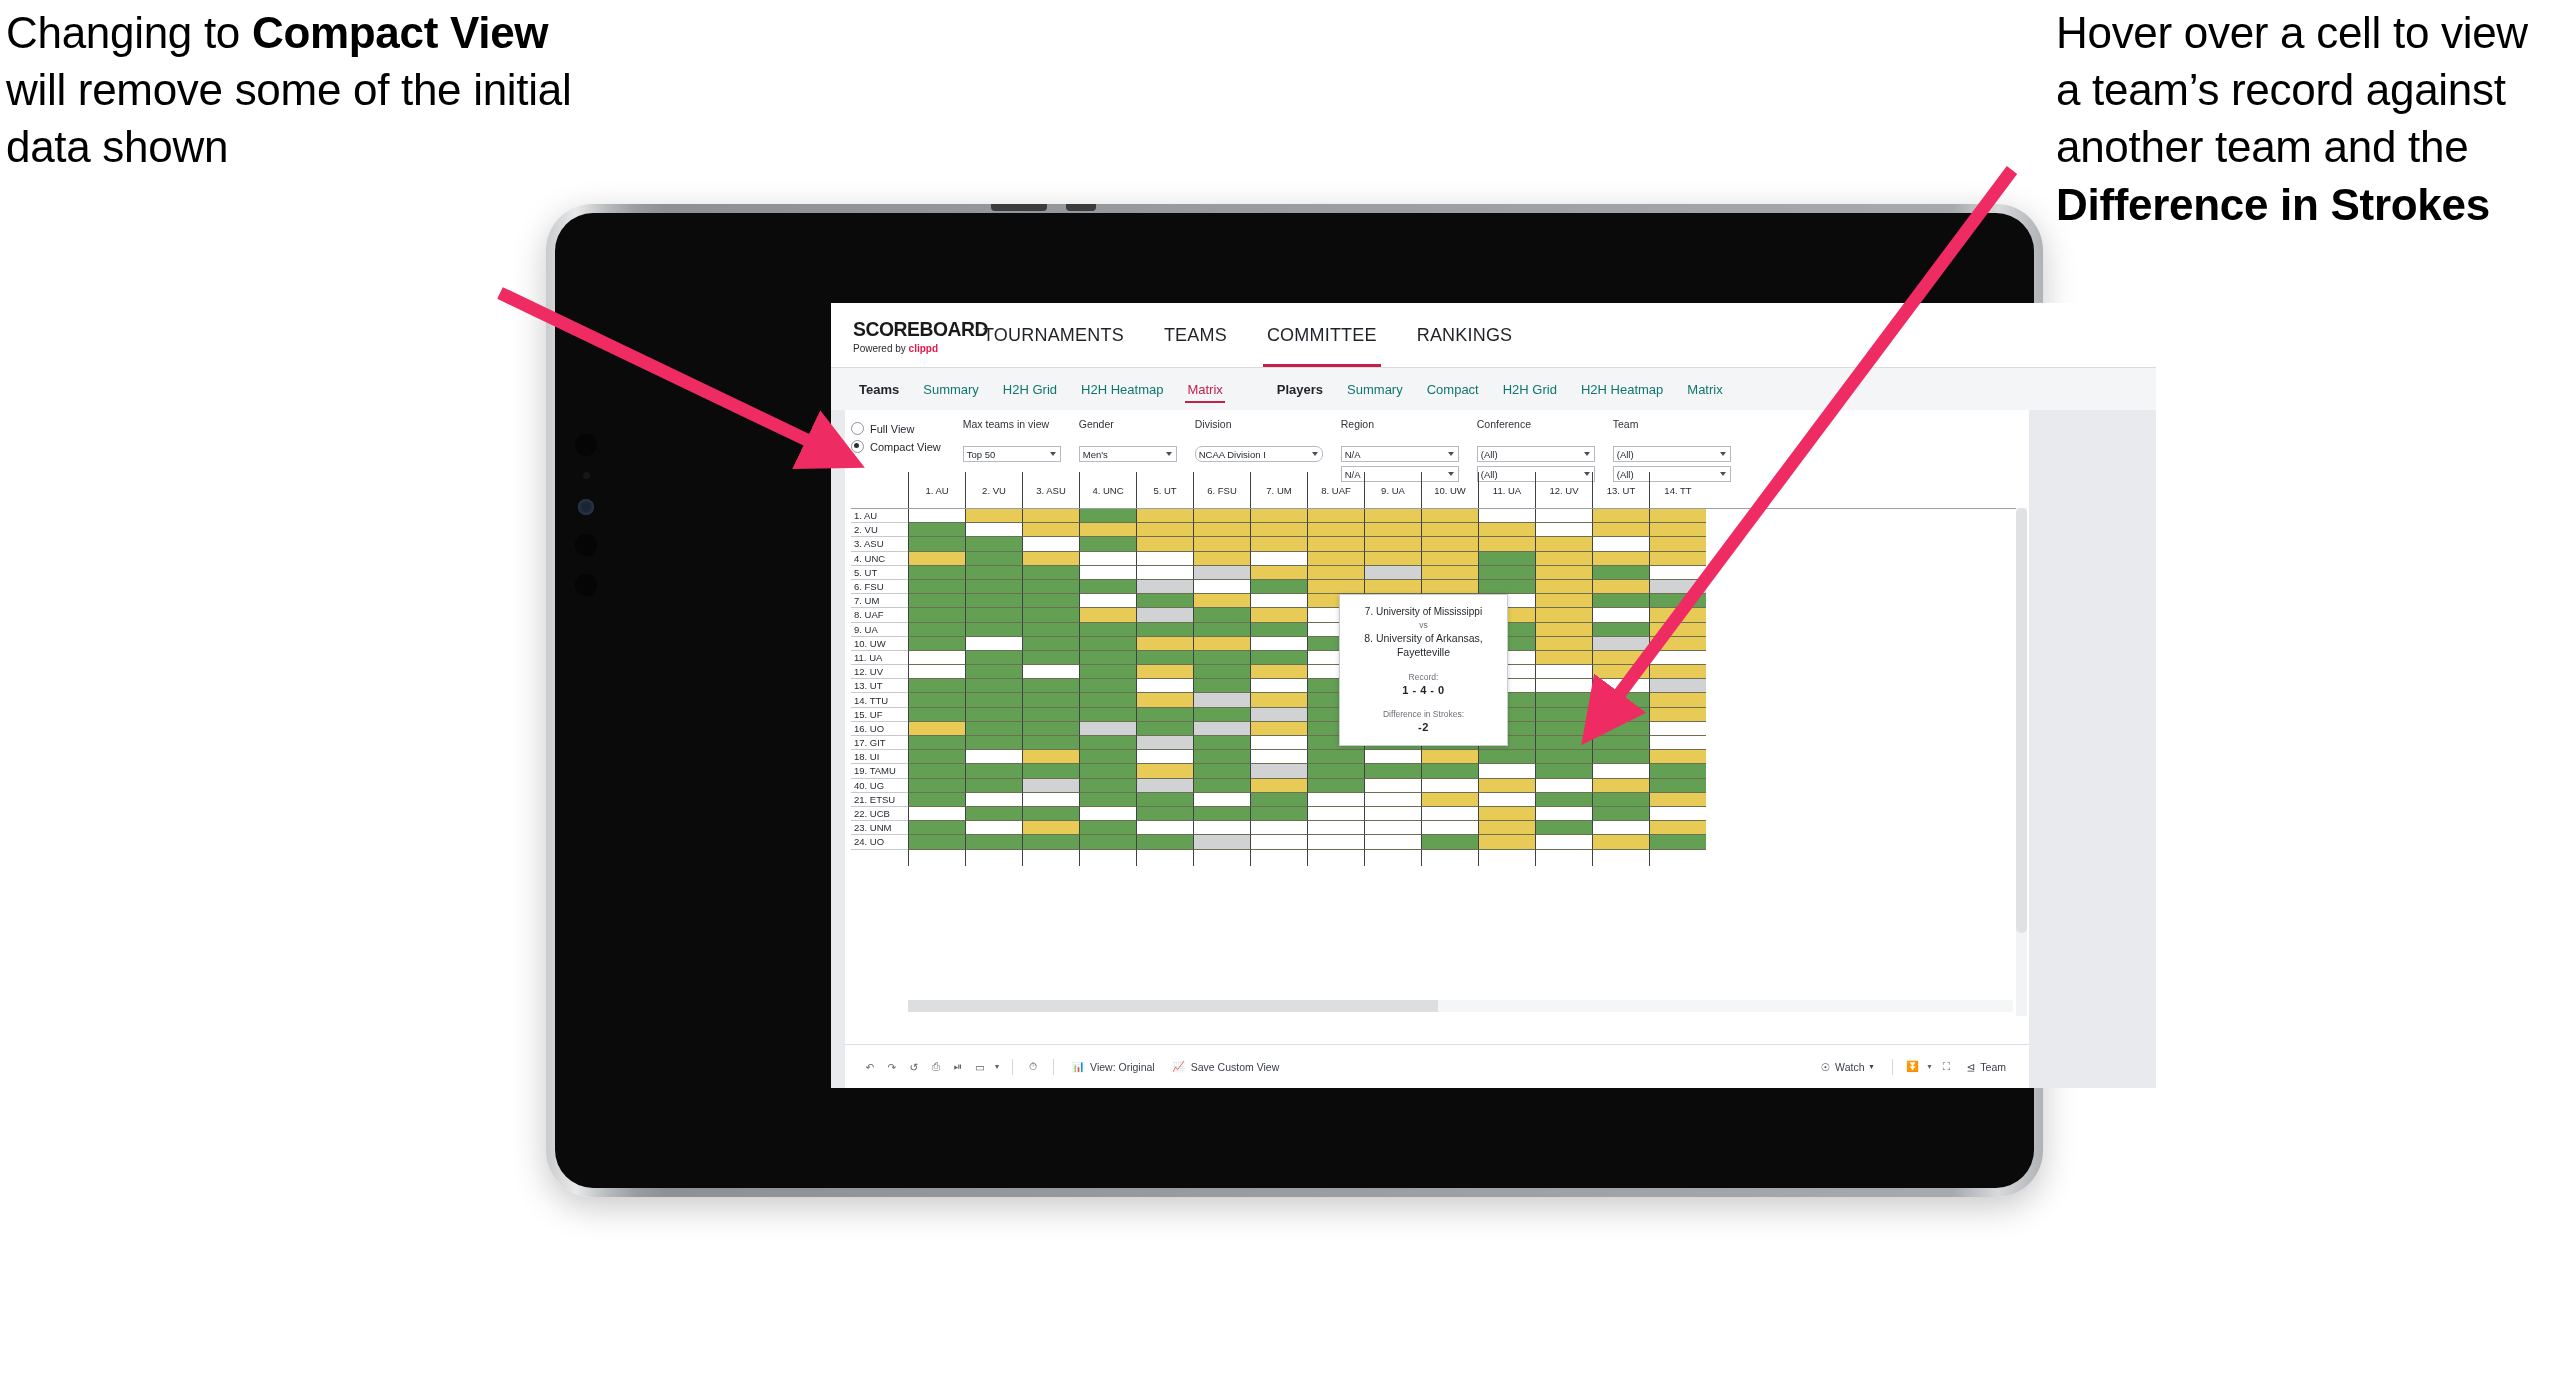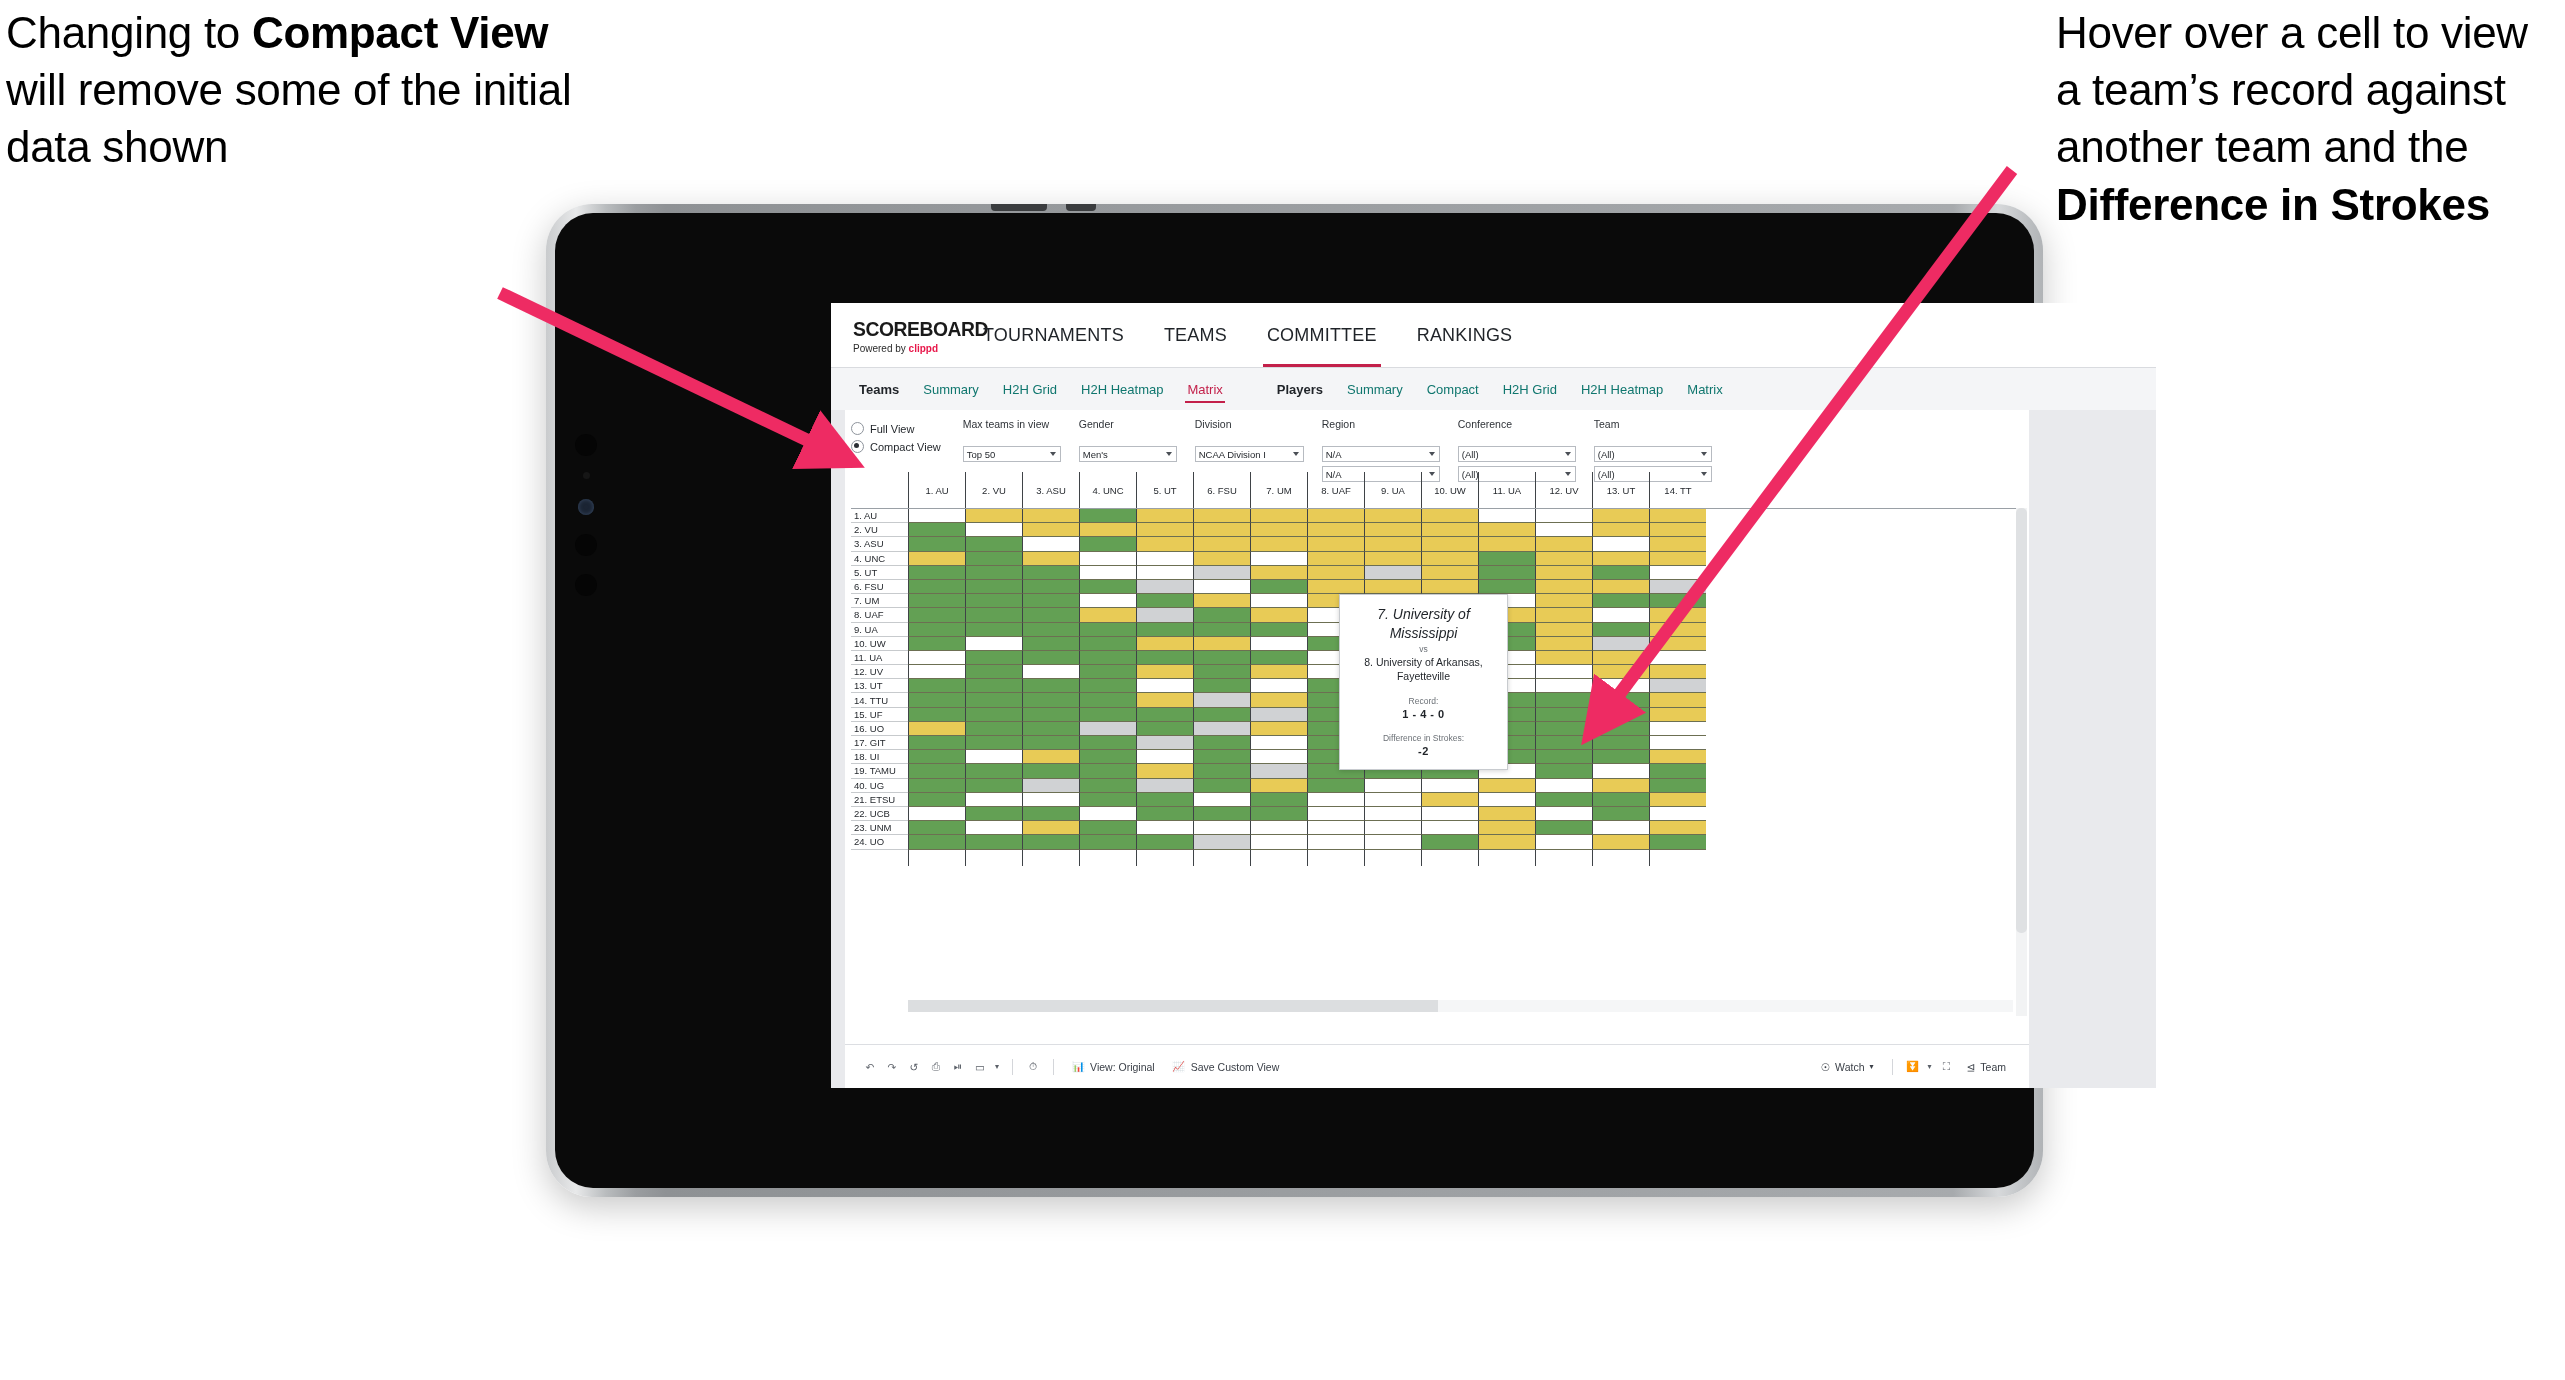--- a/index.html
+++ b/index.html
@@ -71,21 +71,21 @@
   .fgroup{margin-right:18px;}
   .flabel{font-size:10.5px;color:#2f3338;margin-bottom:16px;line-height:12px;}
   .fsel{
     width:118px;height:16px;border:1px solid #b7bbc1;background:#fff;
     font-size:9.5px;color:#1f2328;display:flex;align-items:center;
     padding:0 3px;box-sizing:border-box;position:relative;margin-bottom:4px;cursor:pointer;
   }
   .fsel .caret{position:absolute;right:4px;top:50%;transform:translateY(-50%);
     border-left:3px solid transparent;border-right:3px solid transparent;border-top:4px solid #4a4f56;}
   .fsel.narrow{width:98px;}
-  .fsel.wide{width:109px;}
+  .fsel.wide{width:128px;border-radius:7px;}
   #radio-group{margin-right:22px;padding-top:4px;}
   .radio-row{display:flex;align-items:center;margin-bottom:5px;cursor:pointer;}
   .radio{width:11px;height:11px;border-radius:50%;border:1px solid #8e949c;background:#fff;margin-right:6px;position:relative;flex:0 0 auto;}
   .radio.on::after{content:"";position:absolute;left:2px;top:2px;width:5px;height:5px;border-radius:50%;background:#2b2f35;}
   .radio-label{font-size:11px;color:#1f2328;}
 
   
   #matrix-wrap{position:absolute;left:6px;top:62px;right:2px;bottom:28px;}
   #matrix{position:relative;}
   #hdr-row{display:flex;height:36px;border-bottom:1px solid #9aa0a6;}
@@ -110,21 +110,21 @@
   
   #hscroll{position:absolute;left:57px;right:14px;bottom:4px;height:12px;background:#f5f6f7;}
   #hscroll-thumb{position:absolute;left:0;top:0;height:12px;width:48%;background:#dcdee0;}
 
   
   #tooltip{
     position:absolute;left:488px;top:122px;width:169px;
     background:#fff;border:1px solid #c8cbcf;box-shadow:0 1px 5px rgba(0,0,0,.18);
     padding:10px 8px 12px;box-sizing:border-box;text-align:center;z-index:30;
   }
-  #tt-a{font-size:14px;color:#1f2328;font-weight:400;line-height:1.35;font-style:italic;}
+  #tt-a{font-size:10px;color:#1f2328;font-weight:400;line-height:1.35;}
   #tt-vs{font-size:8.5px;color:#6b7076;margin:1px 0;}
   #tt-b{font-size:10.5px;color:#1f2328;line-height:1.35;}
   .tt-lbl{font-size:8.5px;color:#6b7076;margin-top:13px;}
   .tt-val{font-size:11px;color:#1f2328;font-weight:700;margin-top:2px;letter-spacing:.5px;}
 
   
   #toolbar{position:absolute;left:14px;right:127px;bottom:0;height:44px;background:#fff;border-top:1px solid #dcdee2;
     display:flex;align-items:center;padding:0 14px;box-sizing:border-box;font-size:10.5px;color:#3b4048;}
   .tb-ico{width:22px;height:22px;display:flex;align-items:center;justify-content:center;color:#5c6169;cursor:pointer;}
   .tb-sep{width:1px;height:16px;background:#d4d6da;margin:0 9px;}

